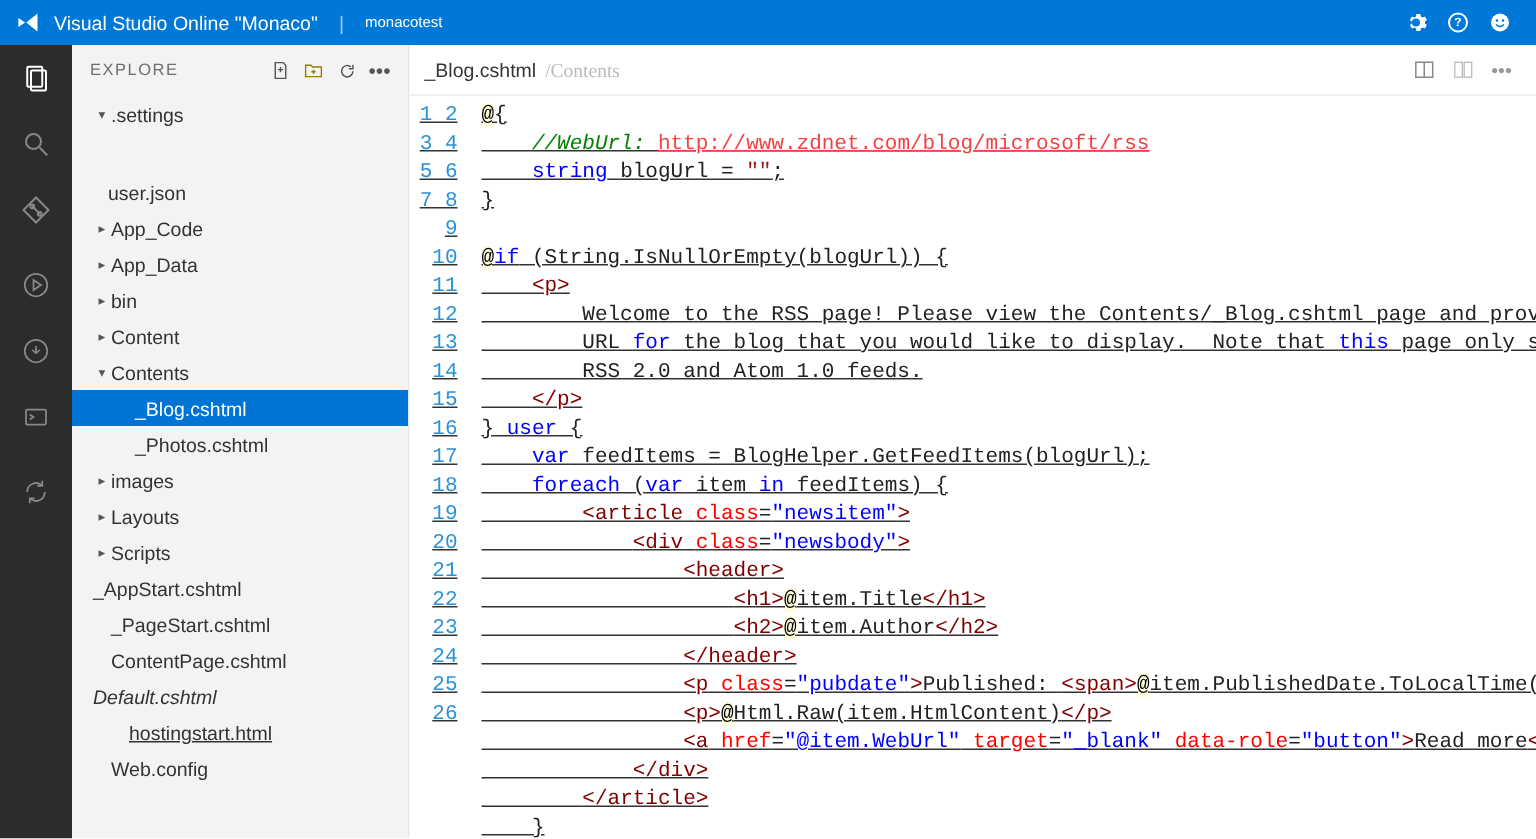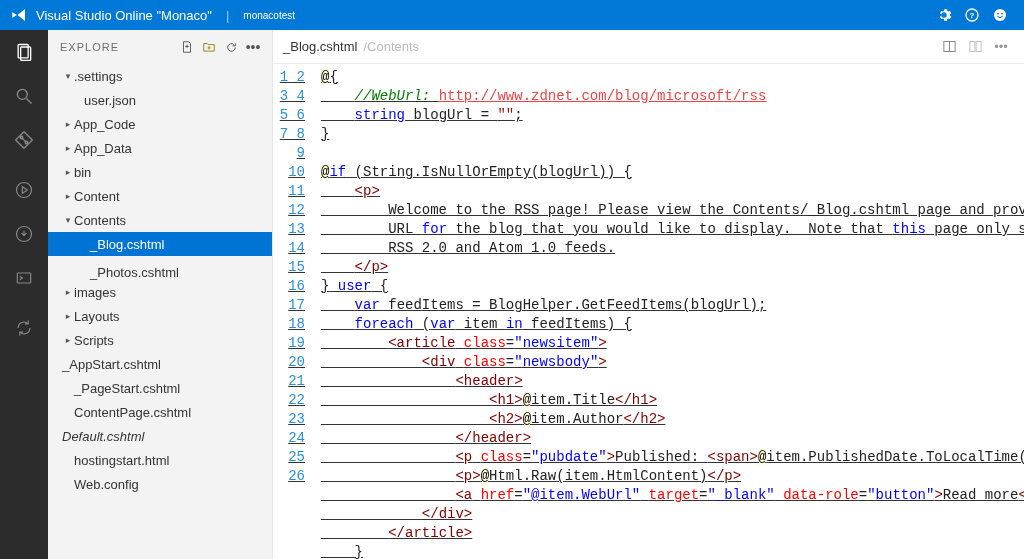--- a/index.html
+++ b/index.html
@@ -28,21 +28,21 @@
 .tree { overflow-y:auto; flex:1; padding-bottom:6px; }
 .tree-item { height:24px; display:flex; align-items:center; cursor:pointer; padding-right:8px; }
 .tree-item.selected { background:#0074d4; color:#fff; }
 .tw { width:12px; display:inline-flex; justify-content:center; font-size:9px; color:#555; }
 .tree-item.selected .tw { color:#fff; }
 .tree-label { font-size:13px; }
 
 .editor { flex:1; display:flex; flex-direction:column; background:#fff; min-width:0; }
 .editor-tabs { height:34px; display:flex; align-items:center; padding:0 10px; border-bottom:1px solid #eee; }
 .tab-name { font-size:13px; color:#333; }
-.tab-folder { font-size:13px; color:#bbb; margin-left:6px; }
+.tab-folder { font-size:13px; color:#bbb; margin-left:6px;font-family:Liberation Serif, serif; }
 .editor-tabs-spacer { flex:1; }
 .editor-action { width:26px; height:26px; display:flex; align-items:center; justify-content:center; cursor:pointer; color:#999; }
 .code-area { flex:1; display:flex; font-family: Consolas, "Courier New", monospace; font-size:14px; overflow:hidden;text-decoration:underline; }
 .gutter { width:42px; background:#fff; color:#2a91d6; text-align:right; padding: 4px 10px 0 0; line-height:19px; user-select:none; }
 .code { flex:1; padding:4px 0 0 6px; line-height:19px; white-space:pre; overflow:hidden; color:#222; }
 .tok-at { color:#000; background:#fffbdd; }
 .tok-com { color:#008000; font-style:italic; }
 .tok-url { color:#ef4444; text-decoration:underline; }
 .tok-kw { color:#0000ff; }
 .tok-str { color:#a31515; }
@@ -155,21 +155,21 @@
             <path d="M19 4v5h-5" fill="none" stroke="#555" stroke-width="1.8"></path>
           </svg>
       </span>
       <span class="sidebar-header-icon">•••</span>
     </div>
     <div class="tree" id="tree">
         <div class="tree-item" style="padding-left: 14px;">
           <span class="tw">▾</span>
           <span class="tree-label">.settings</span>
         </div>
-        <div class="tree-item" style="padding-left: 24px;">
+        <div class="tree-item" style="padding-left: 12px; margin-top: 28px;">
           <span class="tw"></span>
           <span class="tree-label">user.json</span>
         </div>
         <div class="tree-item" style="padding-left: 14px;">
           <span class="tw">▸</span>
           <span class="tree-label">App_Code</span>
         </div>
         <div class="tree-item" style="padding-left: 14px;">
           <span class="tw">▸</span>
           <span class="tree-label">App_Data</span>
@@ -183,21 +183,21 @@
           <span class="tree-label">Content</span>
         </div>
         <div class="tree-item" style="padding-left: 14px;">
           <span class="tw">▾</span>
           <span class="tree-label">Contents</span>
         </div>
         <div class="tree-item selected" style="padding-left: 30px;">
           <span class="tw"></span>
           <span class="tree-label">_Blog.cshtml</span>
         </div>
-        <div class="tree-item" style="padding-left: 30px; align-items: flex-end;">
+        <div class="tree-item" style="padding-left: 30px;">
           <span class="tw"></span>
           <span class="tree-label">_Photos.cshtml</span>
         </div>
         <div class="tree-item" style="padding-left: 14px;">
           <span class="tw">▸</span>
           <span class="tree-label">images</span>
         </div>
         <div class="tree-item" style="padding-left: 14px;">
           <span class="tw">▸</span>
           <span class="tree-label">Layouts</span>
@@ -215,21 +215,21 @@
           <span class="tree-label">_PageStart.cshtml</span>
         </div>
         <div class="tree-item" style="padding-left: 14px;">
           <span class="tw"></span>
           <span class="tree-label">ContentPage.cshtml</span>
         </div>
         <div class="tree-item" style="padding-left: 2px; font-style: italic;">
           <span class="tw"></span>
           <span class="tree-label">Default.cshtml</span>
         </div>
-        <div class="tree-item" style="padding-left: 14px;">
+        <div class="tree-item" style="padding-left: 26px; text-decoration: underline;">
           <span class="tw"></span>
           <span class="tree-label">hostingstart.html</span>
         </div>
         <div class="tree-item" style="padding-left: 14px;">
           <span class="tw"></span>
           <span class="tree-label">Web.config</span>
         </div>
       </div>
   </div>
 

